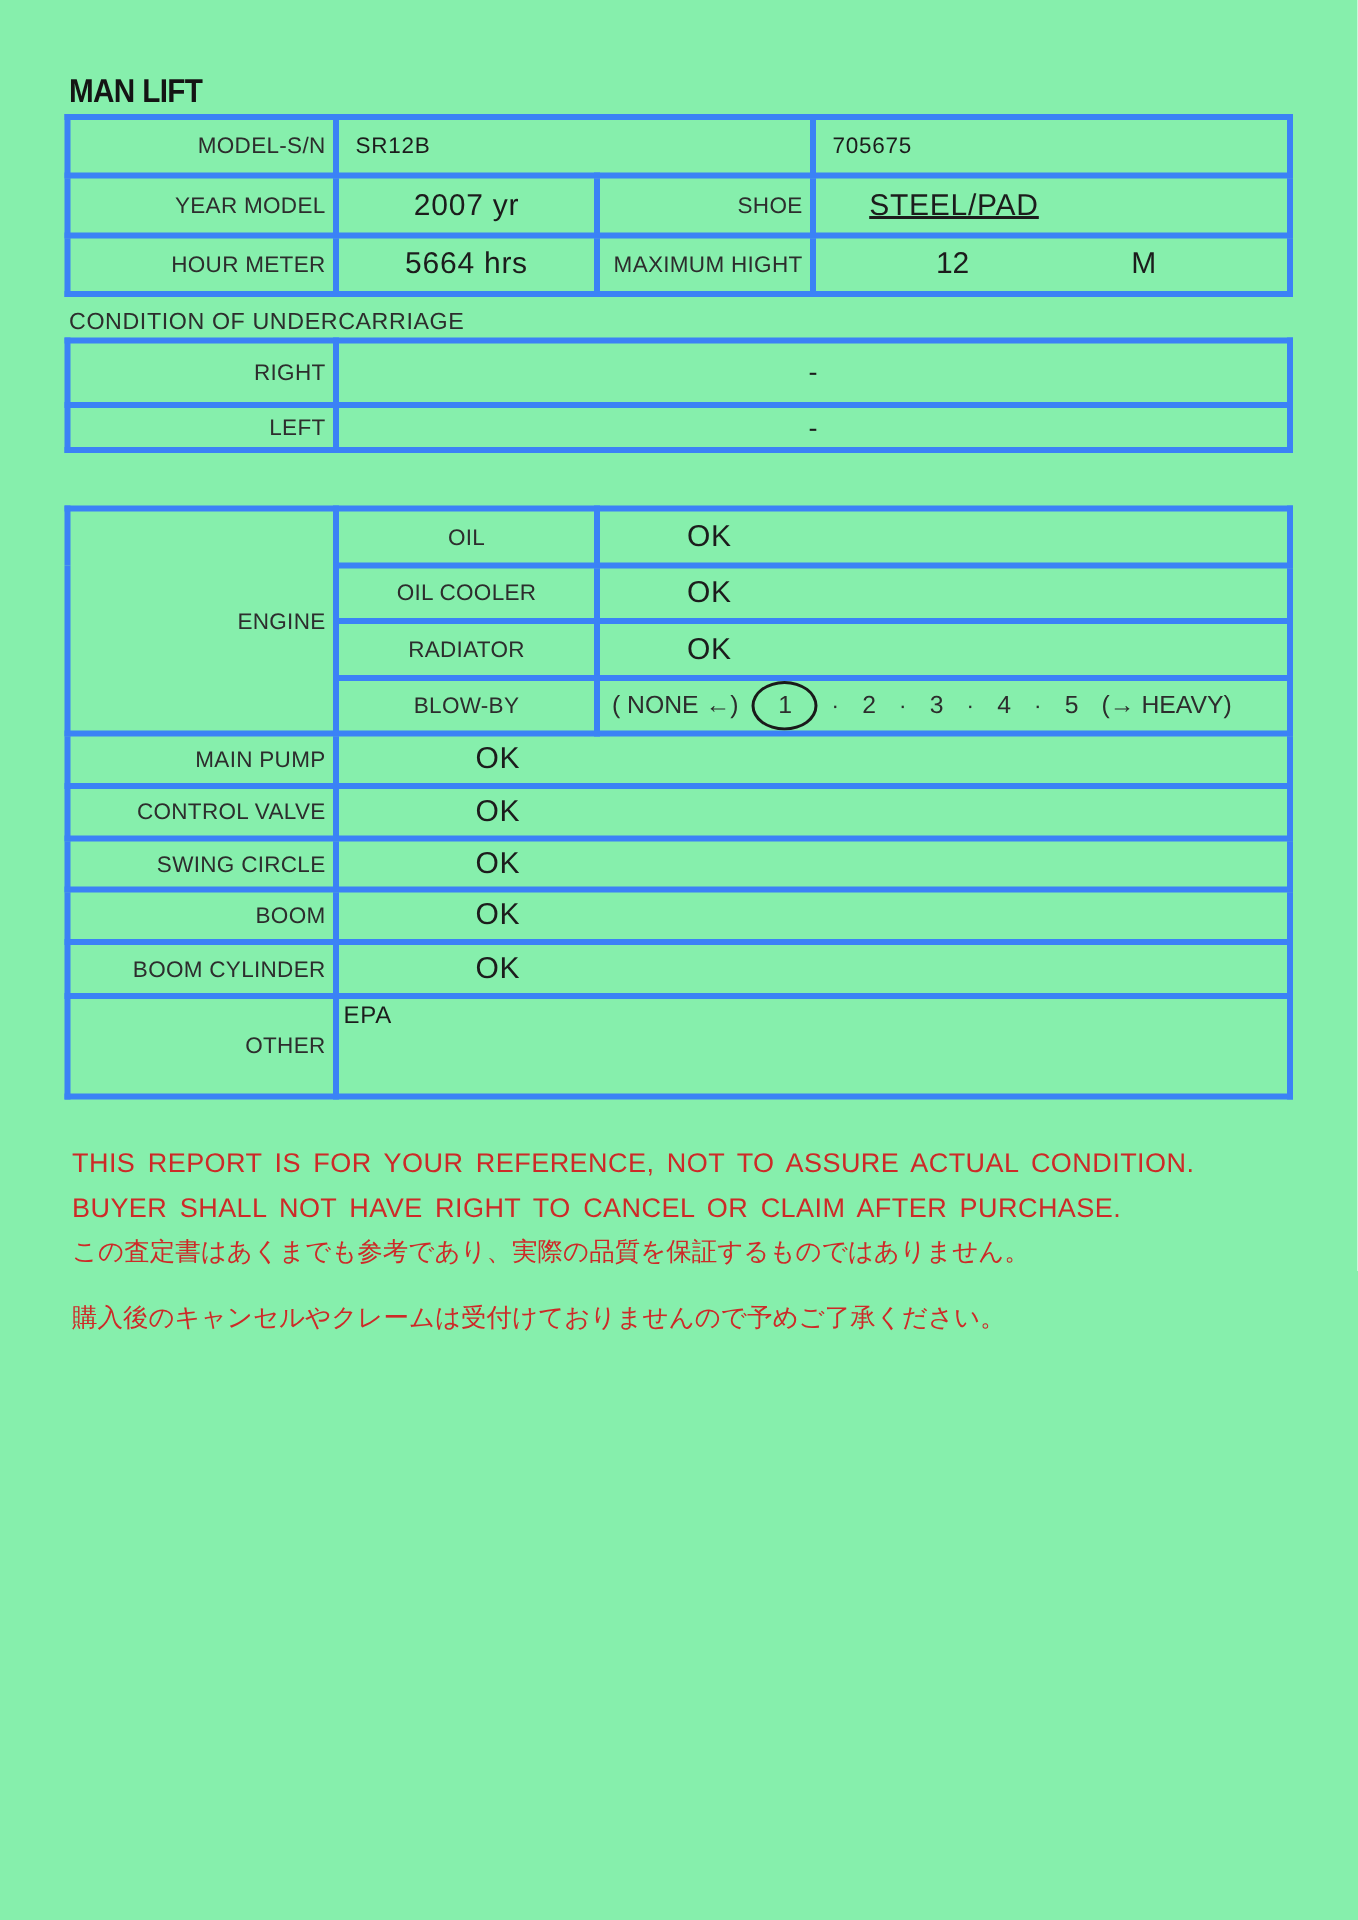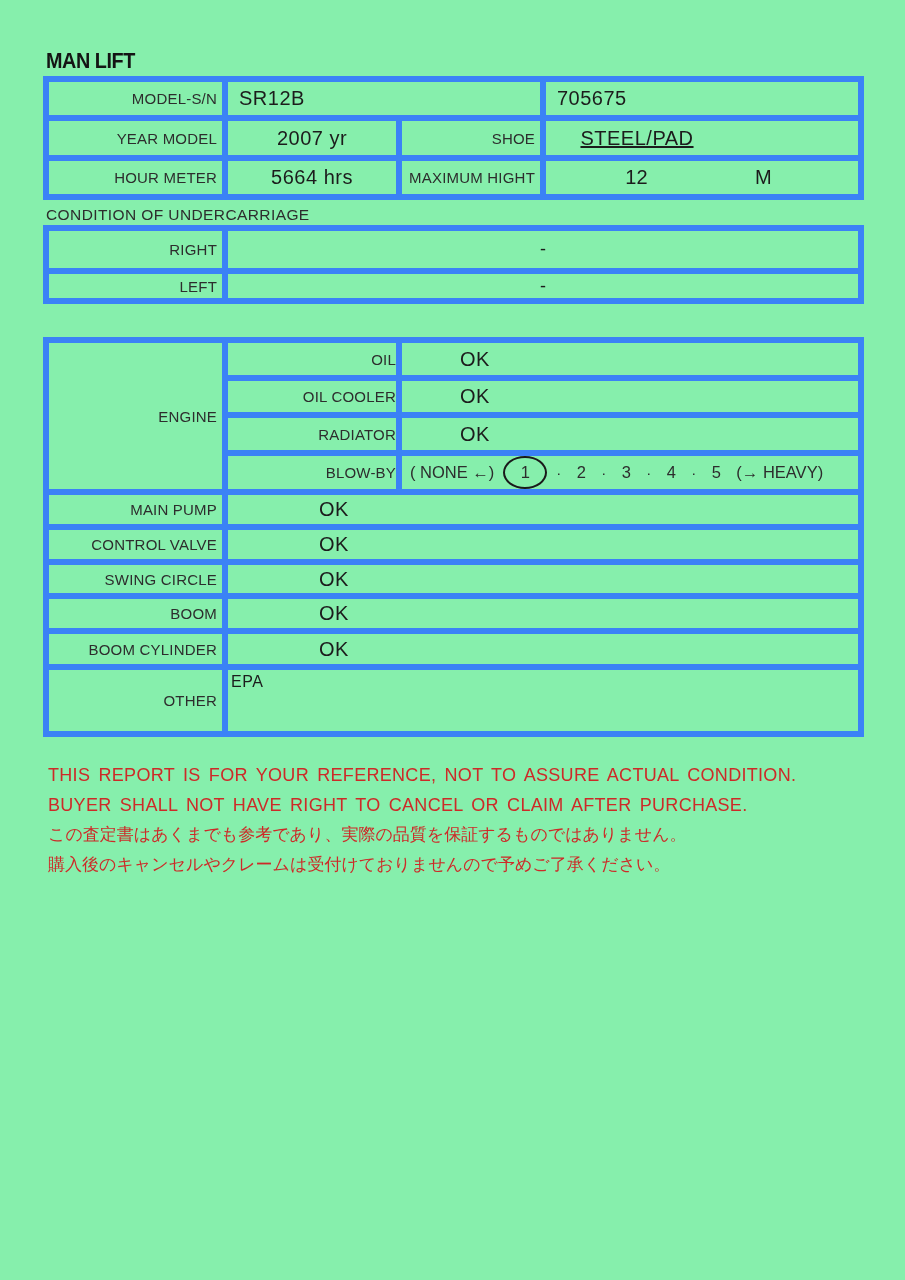--- a/index.html
+++ b/index.html
@@ -9,35 +9,35 @@
     position:relative; width:905px; height:1280px; background:#86efac;
     overflow:hidden;
   }
   .title {
     position:absolute; left:46px; top:48px;
     font-size:22px; font-weight:bold; color:#141414;
     letter-spacing:-0.5px; transform:scaleX(0.9); transform-origin:left center;
     white-space:nowrap;
   }
   table { border-collapse:collapse; table-layout:fixed; }
-  td { border:6px solid #3b82f6; padding:0; vertical-align:middle; overflow:hidden; }
+  td { border:4px solid #3b82f6; padding:0; vertical-align:middle; overflow:hidden; }
   .tbl { position:absolute; left:43px; width:815px; }
   #spec-table   { top:76px;  }
   #under-table  { top:225px; }
   #insp-table   { top:337px; }
 
   .lbl {
     font-size:15px; color:#2d2d2d; text-align:right; padding-right:5px;
     letter-spacing:0.2px; white-space:nowrap;
   }
   .sub-lbl {
-    font-size:15px; color:#2d2d2d; text-align:right; letter-spacing:0.2px;
+    font-size:15px; color:#2d2d2d; text-align:center; letter-spacing:0.2px;
     white-space:nowrap;
   }
-  .val-lg { font-size:20px; color:#1c1c1c; padding-left:11px; letter-spacing:0.5px; }
+  .val-lg { font-size:15px; color:#1c1c1c; padding-left:11px; letter-spacing:0.5px; }
   .val-c  { font-size:20px; color:#1c1c1c; text-align:center; letter-spacing:0.5px; }
   .val-shoe { font-size:20px; color:#1c1c1c; text-align:center; padding-right:130px; letter-spacing:0.5px;text-decoration:underline; }
   .hgt-cell { }
   .hgt-flex { display:flex; align-items:center; font-size:20px; color:#1c1c1c; }
   .hgt-flex .num { width:58%; text-align:center; }
   .hgt-flex .unit { flex:1; padding-left:28px; }
   .dash { font-size:18px; text-align:center; color:#1c1c1c; }
   .ok-engine { font-size:20px; color:#1c1c1c; padding-left:58px; letter-spacing:0.5px; }
   .ok-main   { font-size:20px; color:#1c1c1c; padding-left:91px; letter-spacing:0.5px; }
   .other-val { font-size:16px; color:#1c1c1c; vertical-align:top; padding:3px 0 0 3px; letter-spacing:0.5px; }
@@ -186,16 +186,16 @@
       <td class="lbl">OTHER</td>
       <td class="other-val" colspan="2">EPA</td>
     </tr>
   </tbody>
     </table>
 
   <div class="disclaimer">
     <div class="line" style="color: rgb(205, 42, 40);">THIS REPORT IS FOR YOUR REFERENCE, NOT TO ASSURE ACTUAL CONDITION.</div>
     <div class="line" style="color: rgb(205, 42, 40);">BUYER SHALL NOT HAVE RIGHT TO CANCEL OR CLAIM AFTER PURCHASE.</div>
     <div class="line jp" style="color: rgb(205, 42, 40);">この査定書はあくまでも参考であり、実際の品質を保証するものではありません。</div>
-    <div class="line jp" style="color: rgb(205, 42, 40);">購入後のキャンセルやクレームは受付けておりませんので予めご了承ください。</div>
+    <div class="line jp" style="color: rgb(205, 42, 40); margin-top: 14px;">購入後のキャンセルやクレームは受付けておりませんので予めご了承ください。</div>
   </div>
 
 </div>
 
 </body></html>

